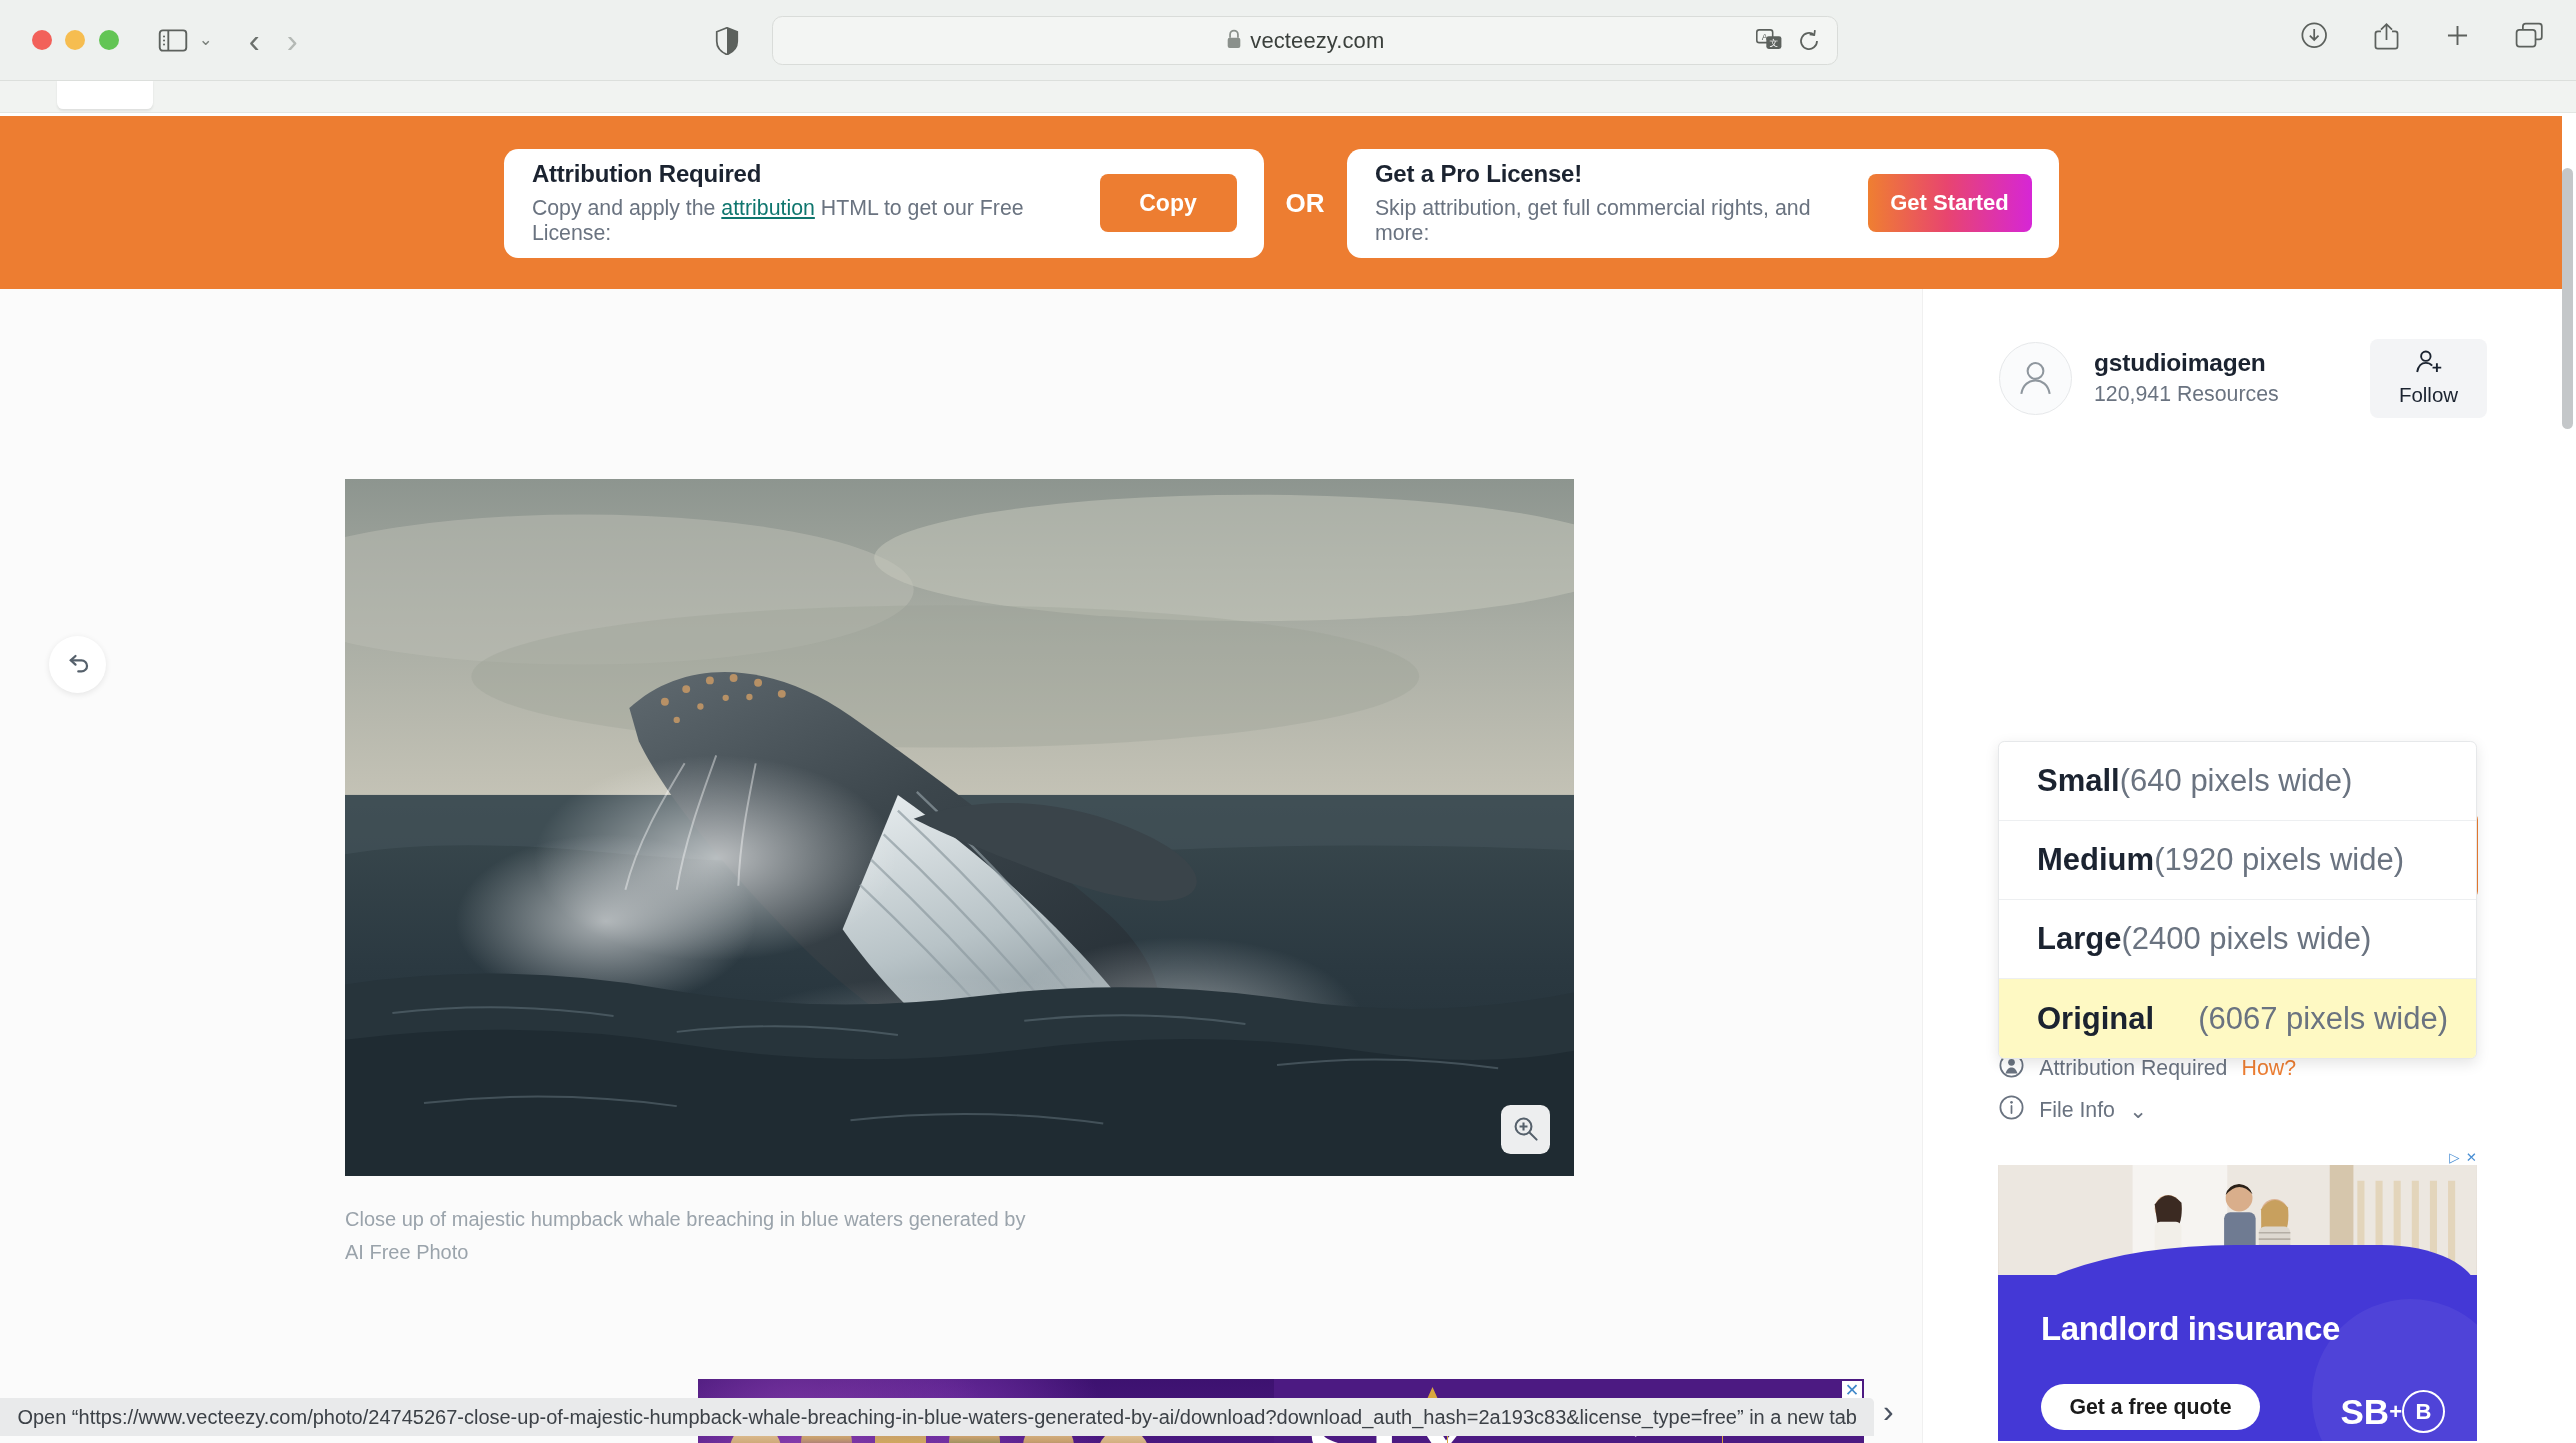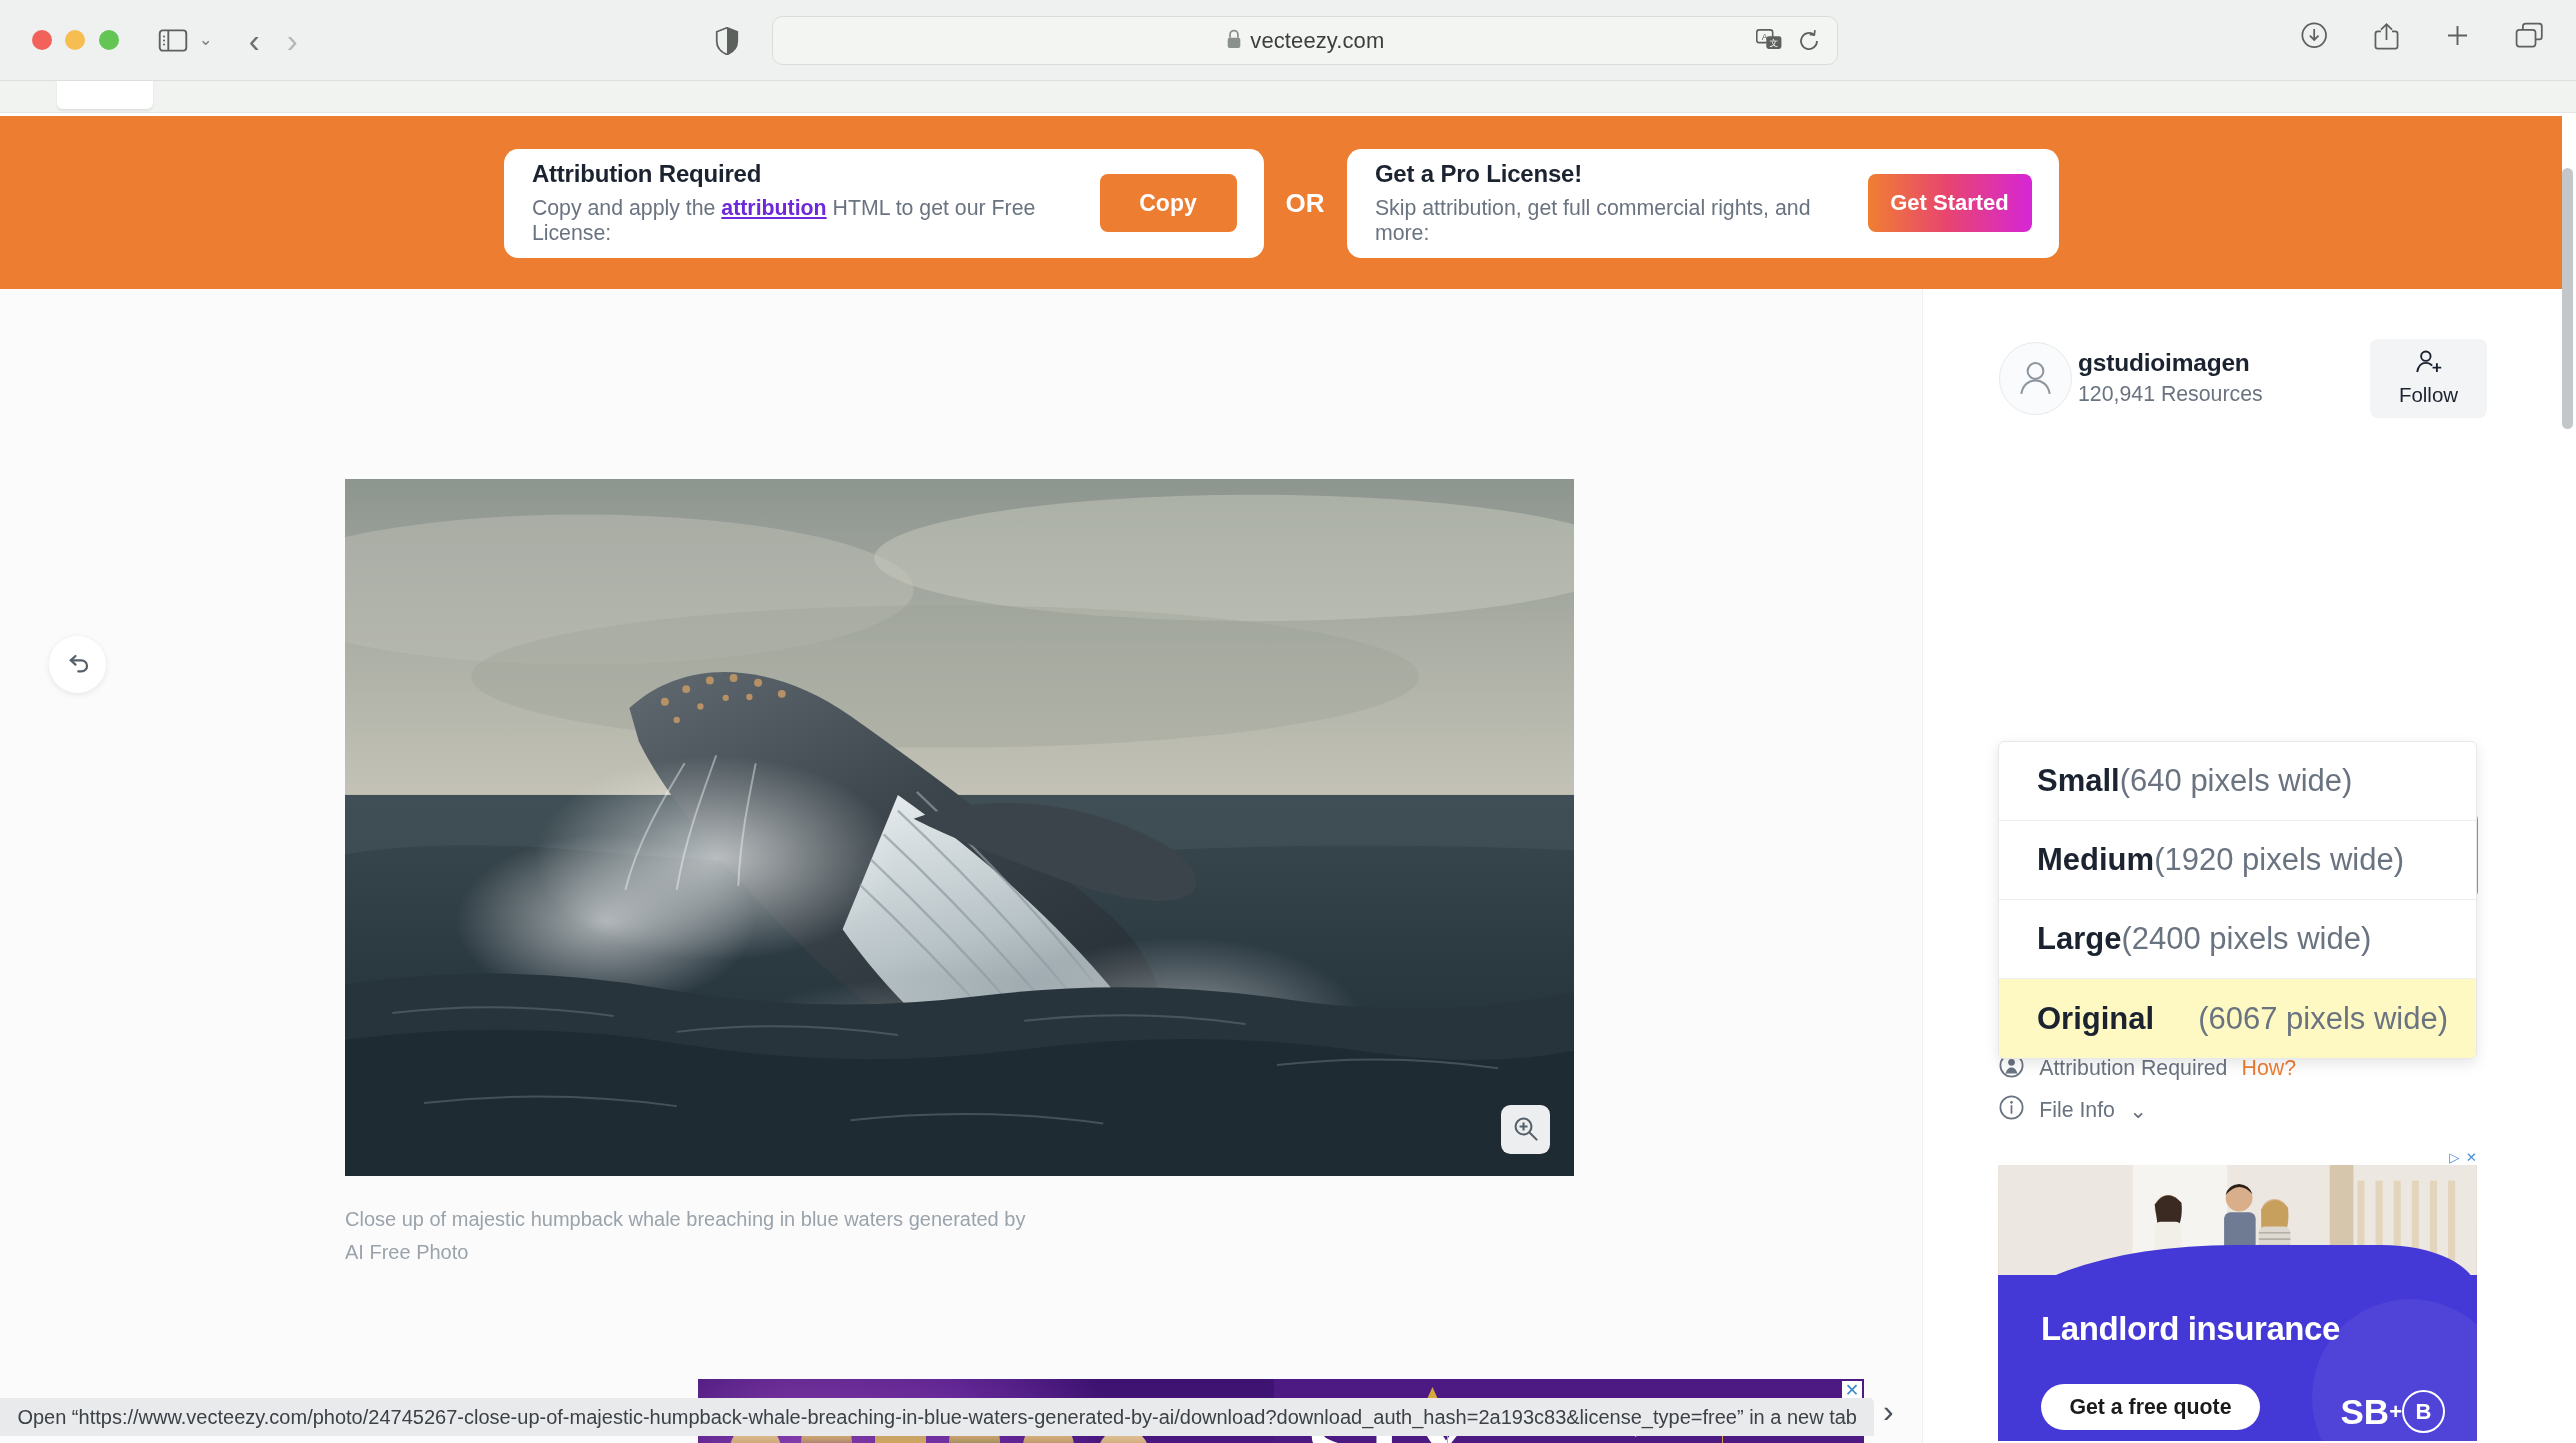--- a/index.html
+++ b/index.html
@@ -94,21 +94,21 @@
     height: 109px;
   }
   .lic-card-attr { width: 760px; }
   .lic-card-pro { width: 712px; }
   .lic-text-col { flex: 1; }
   .lic-title {
     font-size: 24px; font-weight: bold; color: #1b2330;
     margin-bottom: 8.7px; letter-spacing: -0.2px;
   }
   .lic-sub { font-size: 21.3px; color: #6a7380; }
-  .lic-sub b { color: #6d28d9; text-decoration: underline; font-weight: bold; }
+  .lic-sub b { color: #0f766e; text-decoration: underline; font-weight: normal; }
   .btn-copy {
     background: #ed7d31; color: #fff;
     font-size: 23px; font-weight: bold;
     border: none; border-radius: 8px;
     width: 137px; height: 58px;
     cursor: pointer;
   }
   .btn-getstarted {
     background: linear-gradient(90deg, #ef7f31 0%, #e8456f 48%, #d626d6 100%);
     color: #fff; font-size: 22px; font-weight: bold;
@@ -172,21 +172,21 @@
     position: absolute; left: 76px; top: 47px;
     width: 488px; height: 84px;
     display: flex; align-items: center;
   }
   .avatar {
     width: 73px; height: 73px; border-radius: 50%;
     border: 0.8px solid #e6e8ea; background: #fafbfc;
     display: flex; align-items: center; justify-content: center;
     flex-shrink: 0;
   }
-  .author-meta { margin-left: 6px; flex: 1; }
+  .author-meta { margin-left: 22px; flex: 1; }
   .author-name { font-size: 24.5px; font-weight: bold; color: #1b2330; letter-spacing: -0.2px; }
   .author-count { font-size: 21.3px; color: #6a7380; margin-top: 4.7px; }
   .follow-btn {
     width: 117px; height: 79px;
     background: #f3f4f6; border: none; border-radius: 8px;
     display: flex; flex-direction: column; align-items: center; justify-content: center;
     gap: 4px; cursor: pointer;
   }
   .follow-label { font-size: 20.5px; color: #1b2330; }
 

